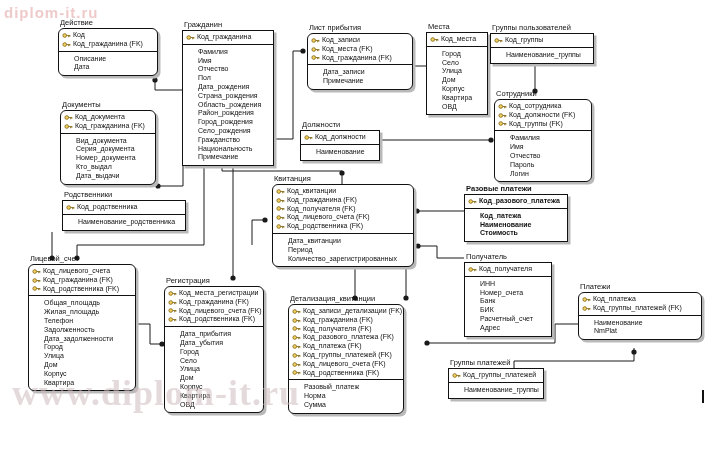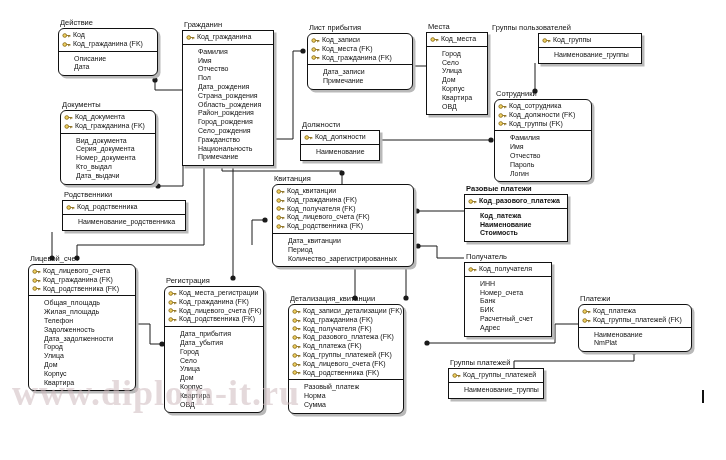--- a/index.html
+++ b/index.html
@@ -218,21 +218,21 @@
             </div>
             <div class="row">
               <span>Квартира</span>
             </div>
             <div class="row">
               <span>ОВД</span>
             </div>
           </div>
         </div>
       </div>
-      <div class="entity" style="left: 490px; top: 33px; width: 104px; padding-left: 48px;">
+      <div class="entity" style="left: 490px; top: 33px; width: 104px;">
         <div class="etitle">Группы пользователей</div>
         <div class="ebox">
           <div class="keysec">
             <div class="row">
               <svg viewBox="0 0 10 8" class="kicon">
                 <circle cx="3" cy="4" r="2.1" fill="#f0d060" stroke="#8a6d1a" stroke-width="1"></circle>
                  <path d="M5 4 H9.3 M7.4 4 V6 M8.8 4 V5.6" stroke="#8a6d1a" stroke-width="1" fill="none"></path>
               </svg>
               <span>Код_группы</span>
             </div>
@@ -668,21 +668,21 @@
             </div>
             <div class="row">
               <span>Расчетный_счет</span>
             </div>
             <div class="row">
               <span>Адрес</span>
             </div>
           </div>
         </div>
       </div>
-      <div class="entity" style="left: 578px; top: 304px; width: 114px;">
+      <div class="entity" style="left: 578px; top: 292px; width: 124px;">
         <div class="etitle">Платежи</div>
         <div class="ebox rounded">
           <div class="keysec">
             <div class="row">
               <svg viewBox="0 0 10 8" class="kicon">
                 <circle cx="3" cy="4" r="2.1" fill="#f0d060" stroke="#8a6d1a" stroke-width="1"></circle>
                  <path d="M5 4 H9.3 M7.4 4 V6 M8.8 4 V5.6" stroke="#8a6d1a" stroke-width="1" fill="none"></path>
               </svg>
               <span>Код_платежа</span>
             </div>
@@ -717,15 +717,16 @@
             </div>
           </div>
           <div class="attrsec">
             <div class="row">
               <span>Наименование_группы</span>
             </div>
           </div>
         </div>
       </div>
     </div>
+  <div class="wm-top">diplom-it.ru</div>
   <div class="wm-bottom">www.diplom-it.ru</div>
   <div class="edge-mark"></div>
 </div>
 
 </body></html>

